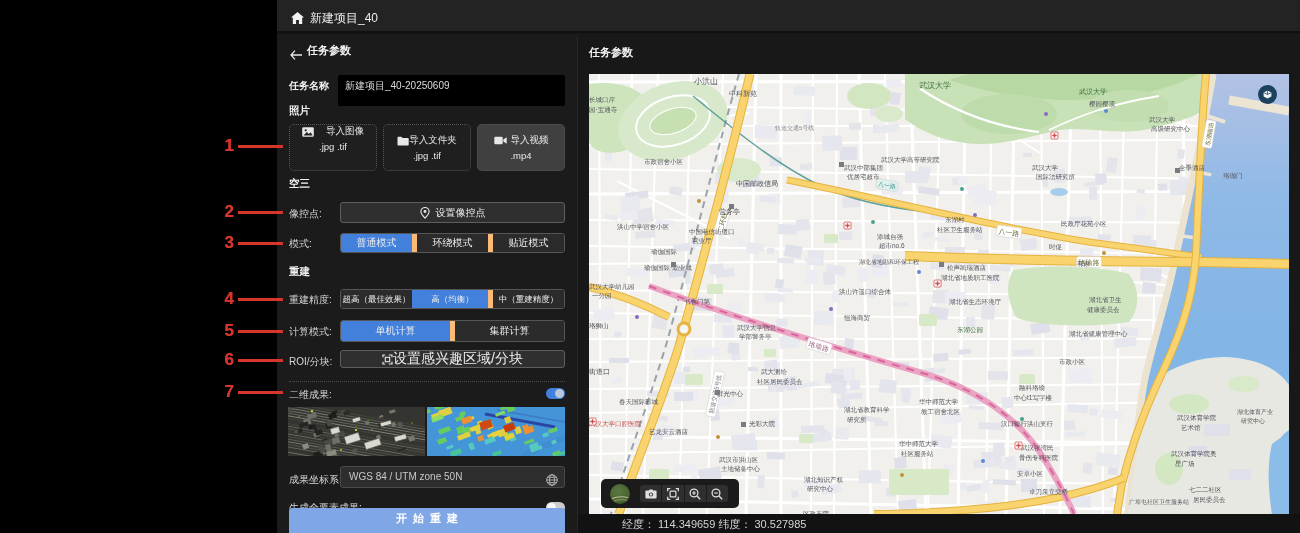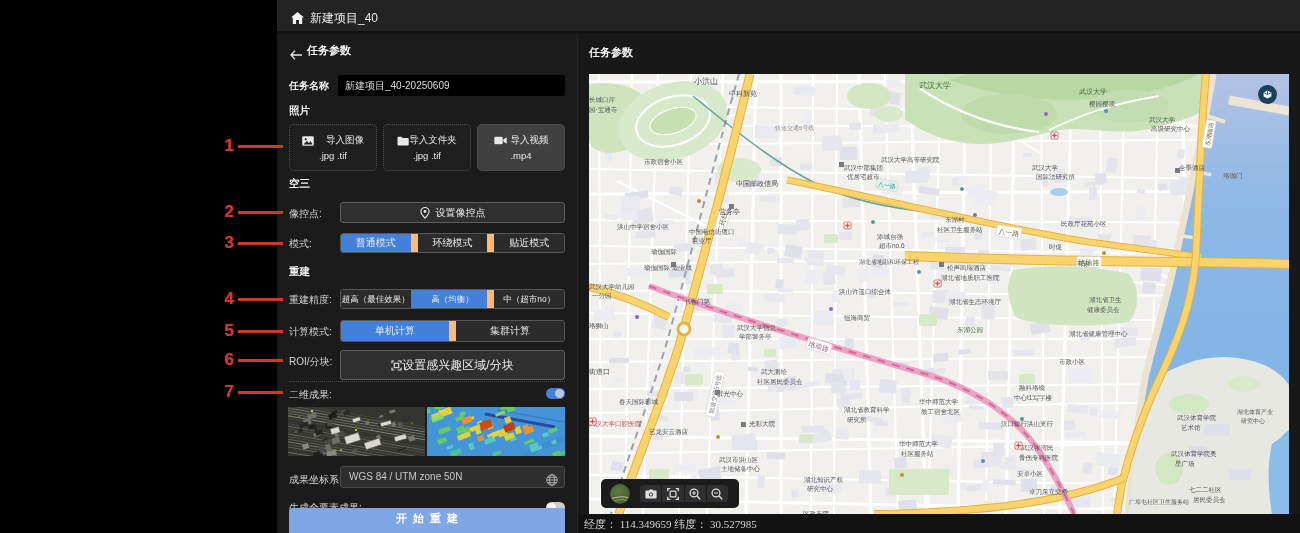--- a/index.html
+++ b/index.html
@@ -1,19 +1,19 @@
 <!DOCTYPE html>
 <html><head><meta charset="utf-8"><title>任务参数</title>
 <style>
 * { margin:0; padding:0; box-sizing:border-box; }
 html,body { width:1300px; height:533px; overflow:hidden; background:#000; font-family:"Liberation Sans", sans-serif; }
 #stage { position:relative; width:1300px; height:533px; background:#000; }
 .abs { position:absolute; }
 .seg { display:flex; width:225px; border-radius:3px; overflow:hidden; border:1px solid #565656; }
-.seg > div { flex:1; text-align:center; color:#ededed; background:#2b2b2b; border-left:7px solid #fdba74; white-space:nowrap; overflow:hidden; }
+.seg > div { flex:1; text-align:center; color:#ededed; background:#2b2b2b; border-left:5px solid #fdba74; white-space:nowrap; overflow:hidden; }
 .seg > div:first-child { border-left:none; }
 .seg > div.on { background:#4280dc; border-color:#4280dc; }
 .gbtn { background:#2f2f2f; border:1px solid #5e5e5e; border-radius:3px; color:#ededed;
         display:flex; align-items:center; justify-content:center; width:225px; }
 .lbl { color:#d6d6d6; font-size:10px; }
 .hdr { color:#f2f2f2; font-size:10.5px; font-weight:bold; }
 </style></head>
 <body>
 <div id="stage">
 
@@ -31,26 +31,26 @@
         </svg></div>
   </div>
 
   <div class="abs" style="left:277px; top:35px; width:301px; height:498px; background:#1b1b1b; border-right:1px solid #262626;">
     <div class="abs" style="left:13px; top:11px;"><svg width="12" height="10" viewBox="0 0 12 10">
           <path d="M5,0.6 L1,5 L5,9.4 M1.2,5 H12" stroke="#e8e8e8" stroke-width="1.3" fill="none"></path>
         </svg></div>
     <div class="abs" style="left:30px; top:8px; color:#f2f2f2; font-size:11px; font-weight:bold;">任务参数</div>
 
     <div class="abs" style="left:12px; top:44px; color:#f2f2f2; font-size:10px; font-weight:bold;">任务名称</div>
-    <div class="abs" style="left:61px; top:40px; width:227px; height:21px; background:#000; border-radius:2px; color:#dcdcdc; font-size:10px; line-height:21px; padding-left:7px;">新建项目_40-20250609</div>
+    <div class="abs" style="left:61px; top:40px; width:227px; height:31px; background:#000; border-radius:2px; color:#dcdcdc; font-size:10px; line-height:21px; padding-left:7px;">新建项目_40-20250609</div>
 
     <div class="abs hdr" style="left:12px; top:69px;">照片</div>
 
     <div class="abs" style="left:12px; top:89px; width:88px; height:47px; background:#1f1f1f; border:1px dotted #565656; border-radius:5px; text-align:center; color:#e8e8e8; font-size:9.5px;">
-      <div style="margin-top:9px; display:flex; align-items:center; justify-content:center; gap:12px;">
+      <div style="display:flex; align-items:center; justify-content:center; gap:12px;">
           <svg width="12" height="10" viewBox="0 0 12 10">
             <rect x="0.2" y="0.2" width="11.6" height="9.6" rx="1.3" fill="#e8e8e8"></rect>
             <circle cx="3.7" cy="3.3" r="1.1" fill="#232323"></circle>
             <path d="M1.5,8.4 L4.8,4.9 L6.8,7.1 L8.6,5.3 L10.6,8.4 Z" fill="#232323"></path>
           </svg>
           <span>导入图像</span>
         </div>
       <div style="margin-top:3px;">.jpg .tif</div>
     </div>
     <div class="abs" style="left:106px; top:89px; width:88px; height:47px; background:#1f1f1f; border:1px dotted #565656; border-radius:5px; text-align:center; color:#e8e8e8; font-size:9.5px;">
@@ -90,31 +90,31 @@
         <div>环绕模式</div>
         <div>贴近模式</div>
     </div>
 
     <div class="abs hdr" style="left:12px; top:230px;">重建</div>
 
     <div class="abs lbl" style="left:12px; top:258px;">重建精度:</div>
     <div class="abs seg" style="left:63px; top:254px; height:20px; font-size:8.5px; line-height:18px;">
       <div>超高（最佳效果）</div>
         <div class="on">高（均衡）</div>
-        <div>中（超市no）</div>
+        <div>中（重建精度）</div>
     </div>
 
     <div class="abs lbl" style="left:12px; top:290px;">计算模式:</div>
     <div class="abs seg" style="left:63px; top:285px; height:22px; font-size:10px; line-height:20px;">
       <div class="on">单机计算</div>
         <div>集群计算</div>
     </div>
 
     <div class="abs lbl" style="left:12px; top:320px;">ROI/分块:</div>
-    <div class="abs gbtn" style="left:63px; top:315px; height:30px; font-size:12px;">
+    <div class="abs gbtn" style="left:63px; top:315px; height:18px; font-size:14px;">
         <svg width="11" height="11" viewBox="0 0 11 11">
           <path d="M1,3.2 V1 H3.2 M6.8,1 H10 V3.2 M10,7.8 V10 H6.8 M3.2,10 H1 V7.8" stroke="#e8e8e8" stroke-width="1.2" fill="none"></path>
           <rect x="3.3" y="3.3" width="4.4" height="4.4" fill="none" stroke="#e8e8e8" stroke-width="1.1"></rect>
         </svg>
         <span>设置感兴趣区域/分块</span>
       </div>
 
     <div class="abs" style="left:12px; top:346px; width:276px; border-top:1px dotted #4b4b4b;"></div>
 
     <div class="abs lbl" style="left:12px; top:353px;">二维成果:</div>
@@ -844,21 +844,21 @@
           <svg width="12" height="12" viewBox="0 0 12 12">
             <circle cx="5" cy="5" r="3.9" fill="none" stroke="#e0e0e0" stroke-width="1.3"></circle>
             <path d="M8,8 L11.2,11.2" stroke="#e0e0e0" stroke-width="1.4"></path>
             <path d="M3.1,5 H6.9" stroke="#e0e0e0" stroke-width="1.1"></path>
           </svg>
         </div>
     </div>
   </div>
 
   <div class="abs" style="left:578px; top:514px; width:722px; height:19px; background:#121212;"></div>
-  <div class="abs" style="left:584px; top:517px; color:#d4d4d4; font-size:11px;font-family:Liberation Serif, serif;">经度：&nbsp;114.349659 纬度：&nbsp;30.527985</div>
+  <div class="abs" style="left:622px; top:517px; color:#d4d4d4; font-size:11px;">经度：&nbsp;114.349659 纬度：&nbsp;30.527985</div>
 
   <div class="abs" style="left:0; top:0; width:277px; height:533px; background:#000;"></div>
   <div class="abs" style="left:208px; top:135px; width:26px; height:22px; color:#d5352b; font-size:17px; font-weight:bold; text-align:right; line-height:22px; text-shadow:0 0 0.5px #d5352b;">1</div>
   <div class="abs" style="left:238px; top:145px; width:45px; height:3px; background:#d5352b; z-index:5;"></div>
   <div class="abs" style="left:208px; top:201px; width:26px; height:22px; color:#d5352b; font-size:17px; font-weight:bold; text-align:right; line-height:22px; text-shadow:0 0 0.5px #d5352b;">2</div>
   <div class="abs" style="left:238px; top:211px; width:45px; height:3px; background:#d5352b; z-index:5;"></div>
   <div class="abs" style="left:208px; top:232px; width:26px; height:22px; color:#d5352b; font-size:17px; font-weight:bold; text-align:right; line-height:22px; text-shadow:0 0 0.5px #d5352b;">3</div>
   <div class="abs" style="left:238px; top:242px; width:45px; height:3px; background:#d5352b; z-index:5;"></div>
   <div class="abs" style="left:208px; top:288px; width:26px; height:22px; color:#d5352b; font-size:17px; font-weight:bold; text-align:right; line-height:22px; text-shadow:0 0 0.5px #d5352b;">4</div>
   <div class="abs" style="left:238px; top:298px; width:45px; height:3px; background:#d5352b; z-index:5;"></div>

